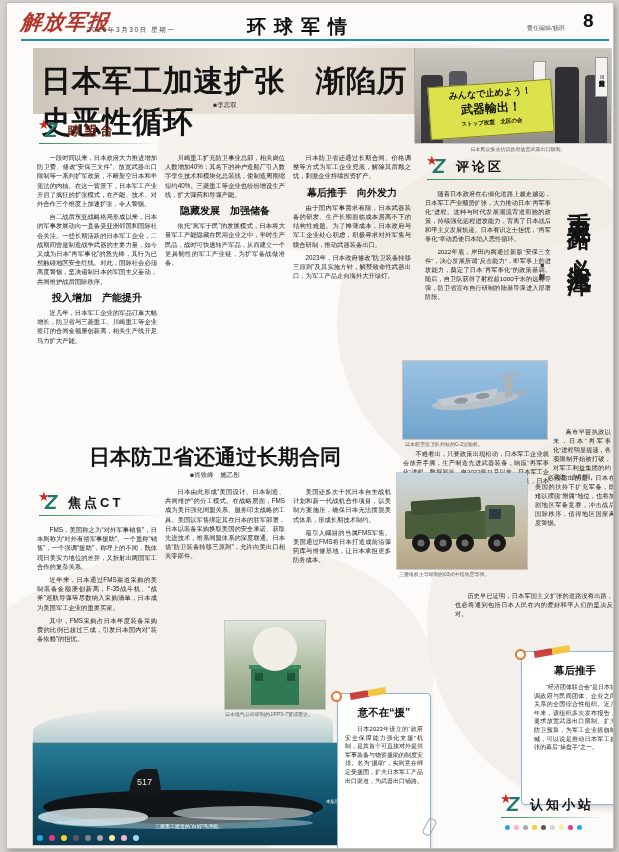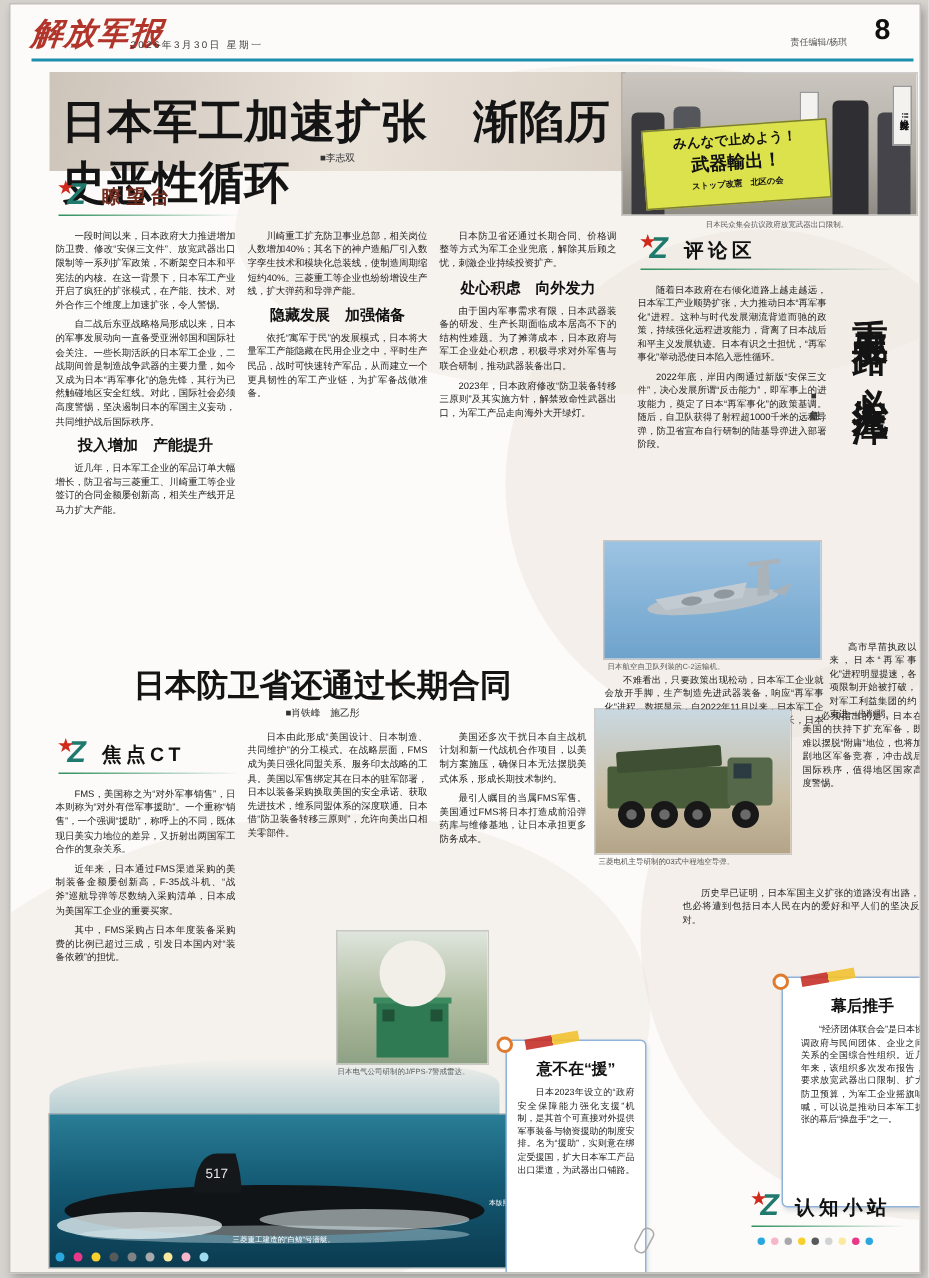--- a/index.html
+++ b/index.html
@@ -80,20 +80,21 @@
     <div class="arc arc4"></div>
     <div class="arc arc1"></div>
     <div class="arc arc2"></div>
     <div class="arc arc3"></div>
 
     <div class="abs mast-logo">解放军报</div>
     <div class="abs mast-date">
       <span>2026年3月30日</span>
       <span>星期一</span>
     </div>
+    <div class="abs mast-sec">环球军情</div>
     <div class="abs mast-ed">责任编辑/杨琪</div>
     <div class="abs mast-num">8</div>
     <div class="abs mast-rule"></div>
 
     <div class="abs h1band"></div>
     <div class="abs h1">日本军工加速扩张　渐陷历史恶性循环</div>
     <div class="abs byline1">■李志双</div>
 
     <div class="abs sech" style="left:32px;top:118px;">
       <span class="logo">
@@ -110,21 +111,21 @@
       <p class="subhd">投入增加　产能提升</p>
       <p>近几年，日本军工企业的军品订单大幅增长，防卫省与三菱重工、川崎重工等企业签订的合同金额屡创新高，相关生产线开足马力扩大产能。</p>
     </div>
     <div class="abs col" style="left:158px;top:150px;width:120px;height:302px;">
       <p>川崎重工扩充防卫事业总部，相关岗位人数增加40%；其名下的神户造船厂引入数字孪生技术和模块化总装线，使制造周期缩短约40%。三菱重工等企业也纷纷增设生产线，扩大弹药和导弹产能。</p>
       <p class="subhd">隐藏发展　加强储备</p>
       <p>依托“寓军于民”的发展模式，日本将大量军工产能隐藏在民用企业之中，平时生产民品，战时可快速转产军品，从而建立一个更具韧性的军工产业链，为扩军备战做准备。</p>
     </div>
     <div class="abs col" style="left:286px;top:150px;width:118px;height:302px;">
       <p>日本防卫省还通过长期合同、价格调整等方式为军工企业兜底，解除其后顾之忧，刺激企业持续投资扩产。</p>
-      <p class="subhd">处心积虑　向外发力</p>
+      <p class="subhd">幕后推手　向外发力</p>
       <p>由于国内军事需求有限，日本武器装备的研发、生产长期面临成本居高不下的结构性难题。为了摊薄成本，日本政府与军工企业处心积虑，积极寻求对外军售与联合研制，推动武器装备出口。</p>
       <p>2023年，日本政府修改“防卫装备转移三原则”及其实施方针，解禁致命性武器出口，为军工产品走向海外大开绿灯。</p>
     </div>
 
     <div class="abs photo protest" style="left:408px;top:46px;width:196px;height:94px;">
       <div class="figure" style="left:6px;top:26px;width:22px;height:68px;"></div>
       <div class="figure" style="left:140px;top:18px;width:24px;height:76px;background:#2e2e33;"></div>
       <div class="figure" style="left:170px;top:26px;width:22px;height:68px;background:#44444a;"></div>
       <div class="figure" style="left:34px;top:22px;width:18px;height:30px;background:#55555c;"></div>
       <div class="placard" style="left:118px;top:12px;height:40px;">

